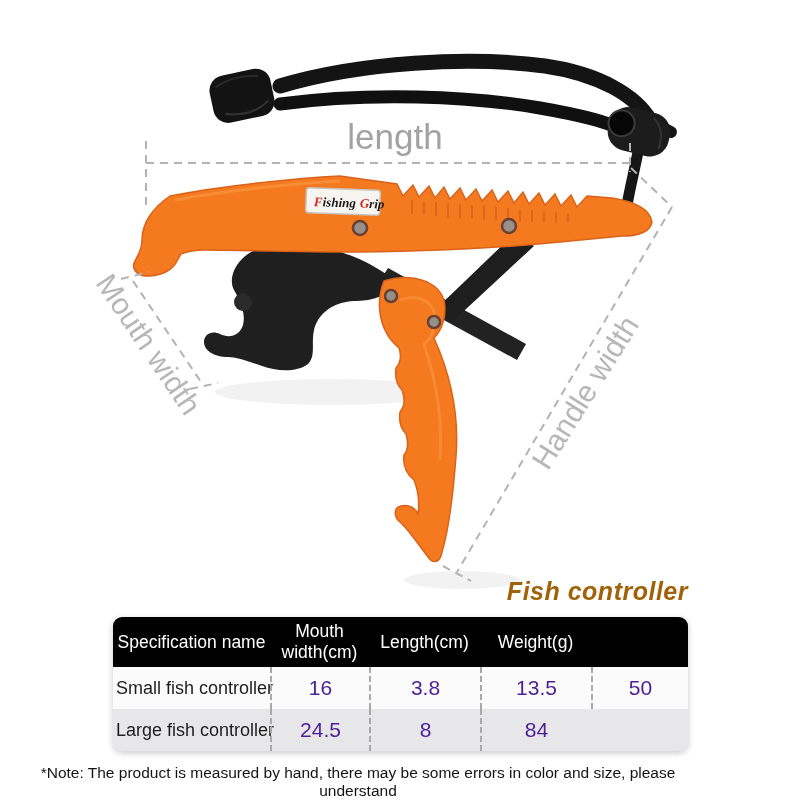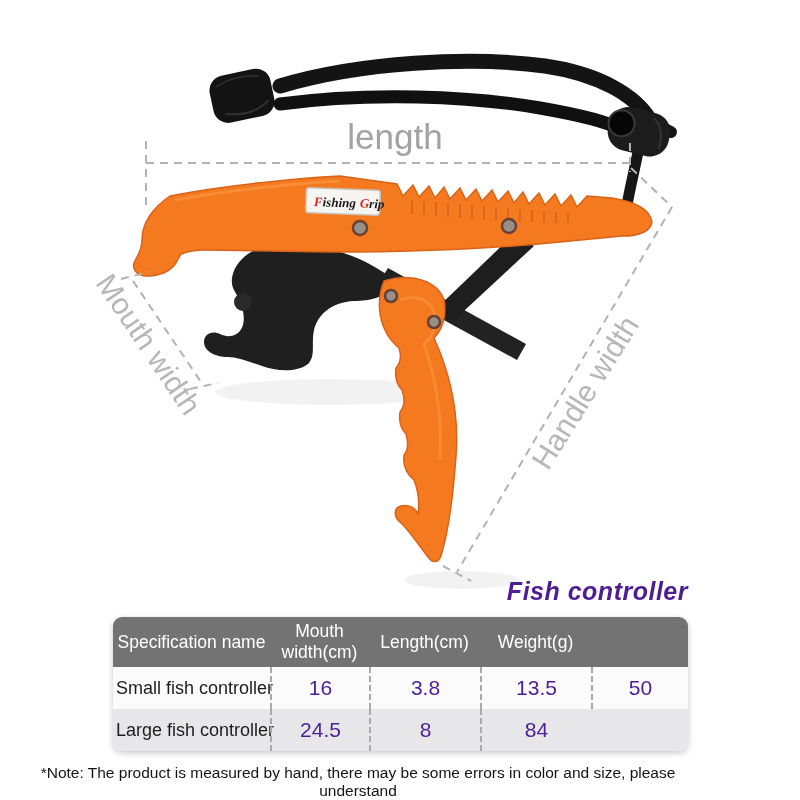--- a/index.html
+++ b/index.html
@@ -3,32 +3,32 @@
 <meta charset="utf-8">
 <style>
   html,body{margin:0;padding:0;background:#ffffff;}
   .stage{
     position:relative;width:800px;height:800px;background:#ffffff;overflow:hidden;
     font-family:"Liberation Sans", sans-serif;
   }
   .product-svg{position:absolute;left:0;top:0;width:800px;height:800px;}
   .caption{
     position:absolute;top:577px;right:112px;
-    font-size:25px;font-weight:bold;font-style:italic;color:#4c1d95;
+    font-size:25px;font-weight:bold;font-style:italic;color:#a16207;
     letter-spacing:0.5px;
   }
   
   .spec-table{
     position:absolute;left:113px;top:617px;width:575px;
     border-radius:9px;overflow:hidden;
     box-shadow:0 2px 6px rgba(0,0,0,0.22);
   }
   .t-header{
     display:grid;grid-template-columns:157px 99px 111px 111px 97px;
-    background:#737373;color:#ffffff;height:50px;
+    background:#000000;color:#ffffff;height:50px;
   }
   .t-header .hcell{
     display:flex;align-items:center;justify-content:center;text-align:center;
     font-size:17.5px;line-height:1.2;padding:0 2px;
   }
   .t-row{
     display:grid;grid-template-columns:157px 99px 111px 111px 97px;height:42px;
   }
   .t-row.row-a{background:#fbfbfc;}
   .t-row.row-b{background:#e7e7e9;}

